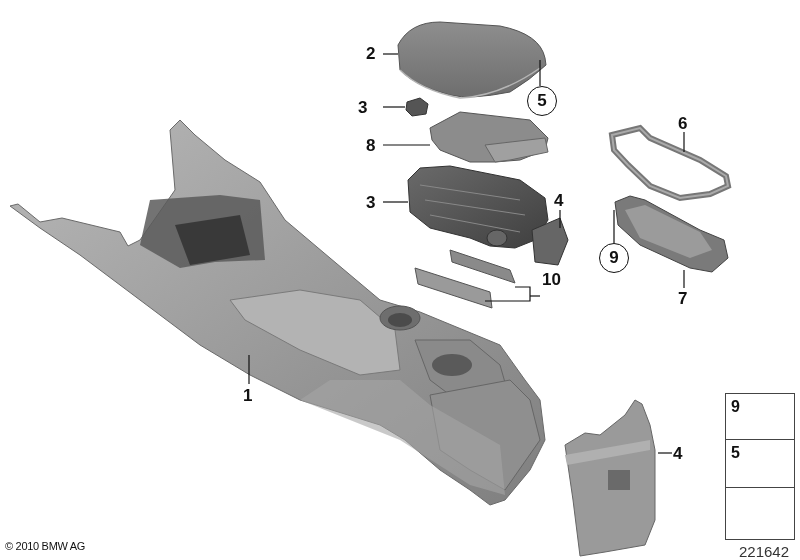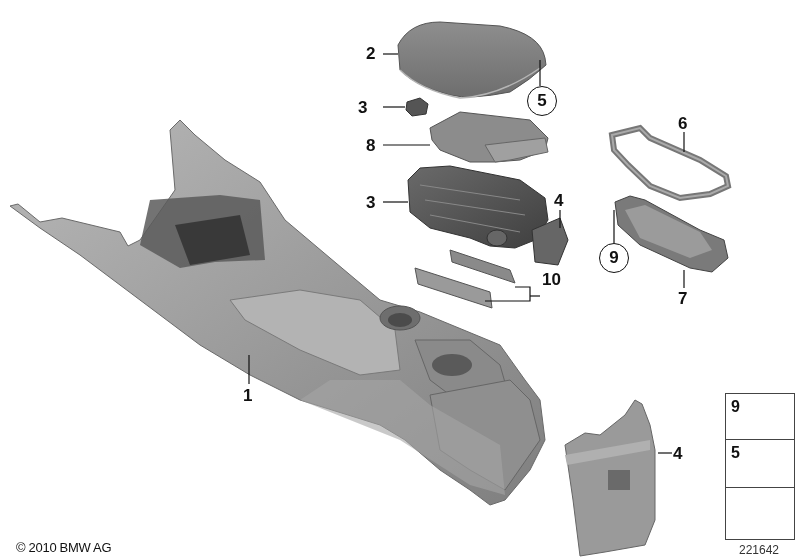--- a/index.html
+++ b/index.html
@@ -4,22 +4,22 @@
 <style>
   html, body { margin:0; padding:0; background:#ffffff; }
   body { width:800px; height:560px; position:relative; overflow:hidden; font-family:"Liberation Sans", sans-serif; }
   .stage { position:absolute; left:0; top:0; width:800px; height:560px; }
   .lbl { position:absolute; font-family:"Liberation Sans", sans-serif; font-weight:bold; font-size:17px; color:#111; line-height:1; cursor:pointer; }
   .circ { position:absolute; width:30px; height:30px; border:1.6px solid #111; border-radius:50%; display:flex; align-items:center; justify-content:center; font-weight:bold; font-size:17px; color:#111; box-sizing:border-box; background:#fff; cursor:pointer; }
   .legend { position:absolute; left:725px; top:393px; width:70px; height:147px; border:1px solid #444; box-sizing:border-box; background:#fff; }
   .legend .cell { position:absolute; left:0; width:68px; border-bottom:1px solid #444; box-sizing:border-box; }
   .legend .cell:last-child { border-bottom:none; }
   .legend .num { position:absolute; left:5px; top:4px; font-weight:bold; font-size:16px; color:#111; }
-  .copyright { position:absolute; left:16px; top:540px; font-size:13px; color:#111; letter-spacing:-0.3px; }
-  .imgid { position:absolute; left:739px; top:543px; font-size:12px; color:#333; }
+  .copyright { position:absolute; left:5px; top:540px; font-size:11px; color:#111; letter-spacing:-0.3px; }
+  .imgid { position:absolute; left:739px; top:543px; font-size:15px; color:#333; }
 </style>
 </head>
 <body>
 
 <div class="stage">
 <svg width="800" height="560" viewBox="0 0 800 560" xmlns="http://www.w3.org/2000/svg" style="position:absolute;left:0;top:0">
   <defs>
     <linearGradient id="gBody" x1="0" y1="0" x2="1" y2="1">
       <stop offset="0" stop-color="#b8b8b8"></stop>
       <stop offset="0.5" stop-color="#9c9c9c"></stop>

